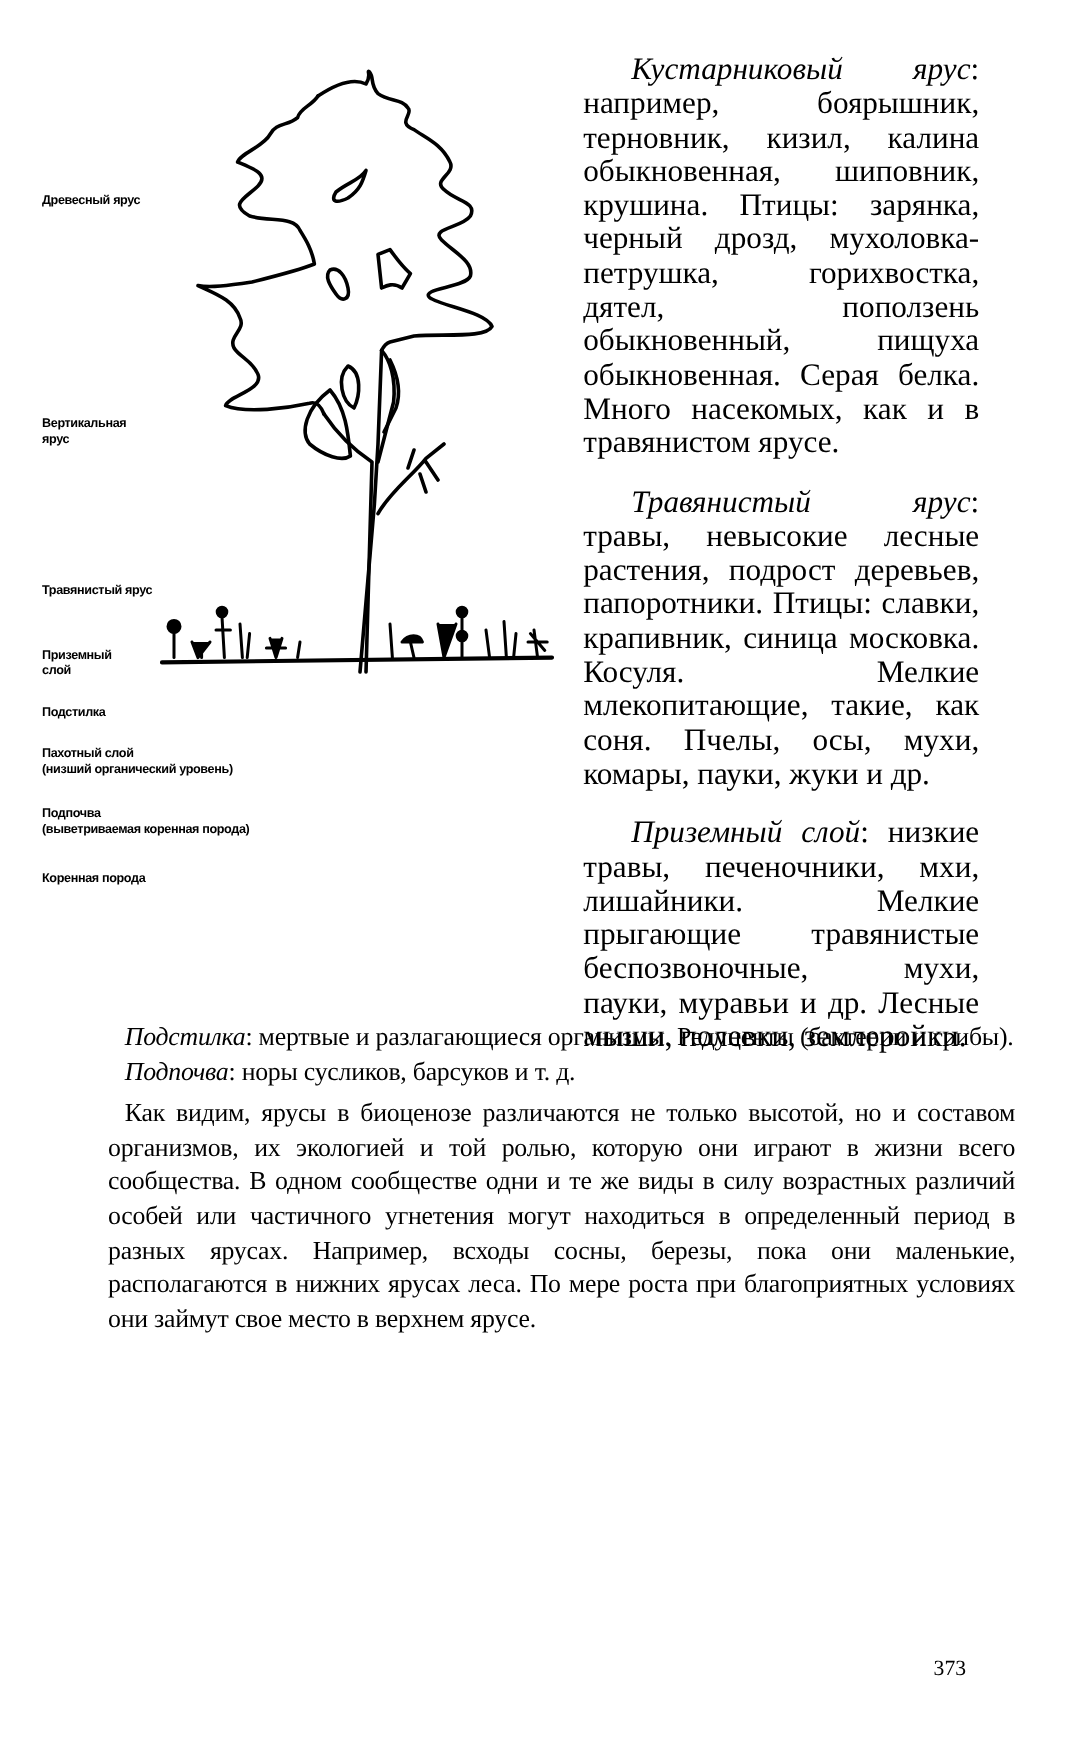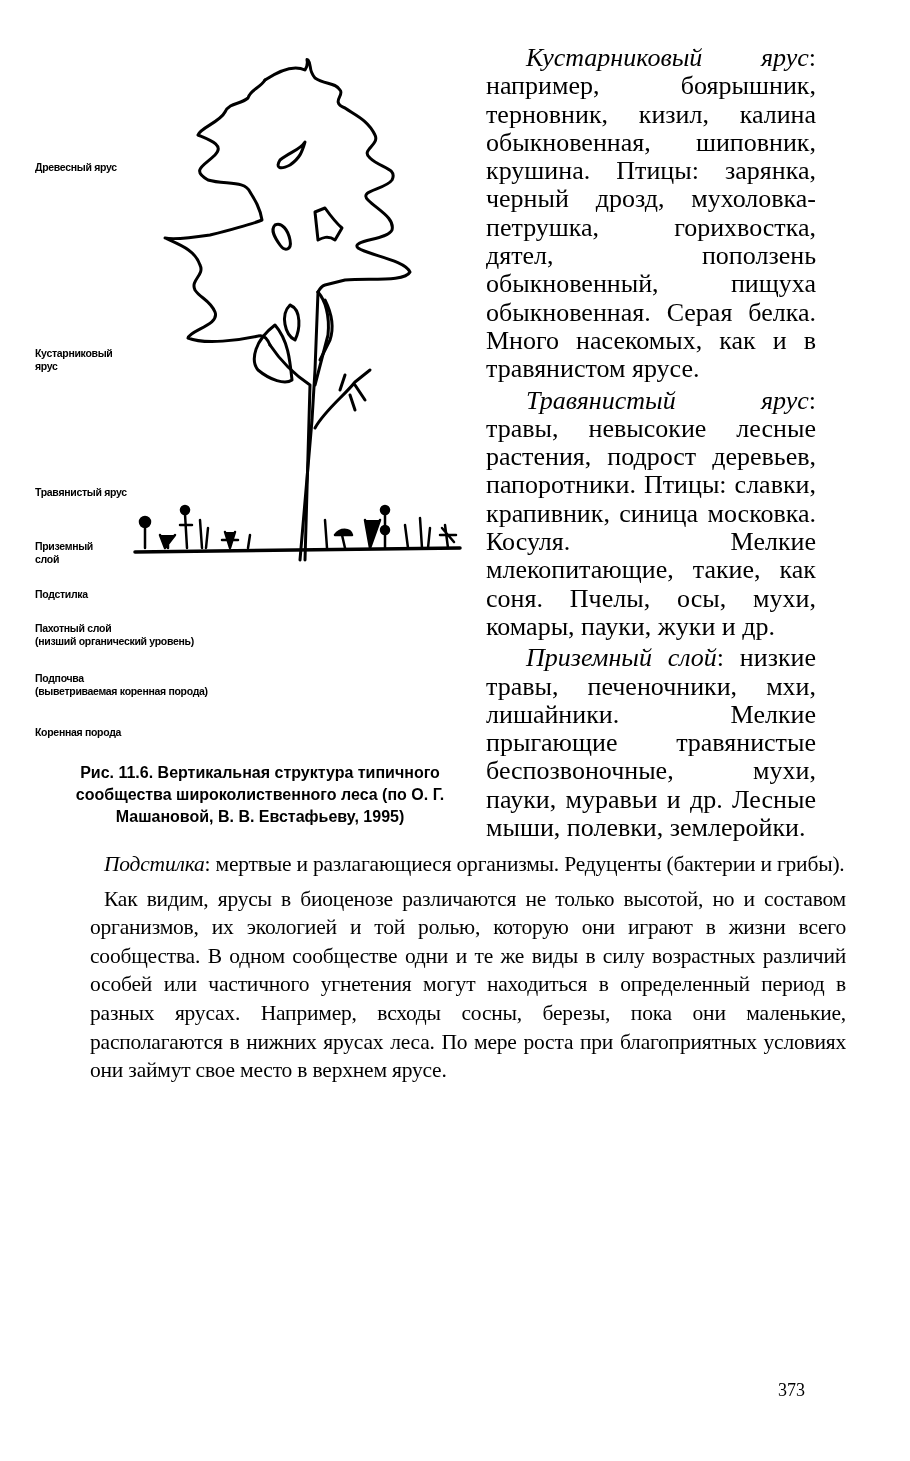--- a/index.html
+++ b/index.html
@@ -8,21 +8,21 @@
 
   
   .figure { position: absolute; left: 30px; top: 40px; width: 440px; height: 720px; }
   .tree-svg { position: absolute; left: 100px; top: 0; width: 340px; height: 530px; }
   .fig-label { position: absolute; left: 5px; font-family: "Liberation Sans", sans-serif; font-weight: bold; font-size: 10.5px; line-height: 13px; letter-spacing: -0.3px; color: #000; }
   .caption { position: absolute; left: 40px; top: 722px; width: 380px; text-align: center; font-family: "Liberation Sans", sans-serif; font-weight: bold; font-size: 16px; line-height: 22px; }
 
   
   .right-col { position: absolute; left: 486px; top: 44px; width: 330px; font-family: "Liberation Serif", serif; font-size: 26px; line-height: 28.3px; text-align: justify; }
   .right-col p { margin: 0; text-indent: 40px; }
-  .right-col p + p { margin-top: 3px; }
+  .right-col p + p { margin-top: 21px; }
 
   
   .full { position: absolute; left: 62px; top: 850px; width: 756px; font-family: "Liberation Serif", serif; font-size: 21.5px; line-height: 28.6px; text-align: justify; letter-spacing: -0.2px; margin-left: 28px; }
   .full p { margin: 0; text-indent: 14px; }
   .full p.gap { margin-top: 6px; }
   .term { font-style: italic; }
 
   .page-number { position: absolute; left: 778px; top: 1380px; font-family: "Liberation Serif", serif; font-size: 18px; }
 </style>
 </head>
@@ -65,40 +65,40 @@
         <path d="M235 480 L240 508 L250 480"></path>
         <circle cx="255" cy="470" r="4"></circle>
           <circle cx="255" cy="490" r="4"></circle>
           <path d="M255 474 L255 508"></path>
         <path d="M275 485 L278 508 M290 478 L292 508 M300 488 L298 508"></path>
         <path d="M315 485 L318 508 M310 495 L326 495 M312 488 L324 502"></path>
       </g>
     </svg>
 
     <div class="fig-label" style="top:121px">Древесный ярус</div>
-    <div class="fig-label" style="top:307px; white-space:pre-line">Кустарниковый
+    <div class="fig-label" style="top:307px; white-space:pre-line">Вертикальная
 ярус</div>
     <div class="fig-label" style="top:446px">Травянистый ярус</div>
     <div class="fig-label" style="top:500px; white-space:pre-line">Приземный
 слой</div>
     <div class="fig-label" style="top:548px">Подстилка</div>
     <div class="fig-label" style="top:582px; white-space:pre-line">Пахотный слой
 (низший органический уровень)</div>
     <div class="fig-label" style="top:632px; white-space:pre-line">Подпочва
 (выветриваемая коренная порода)</div>
     <div class="fig-label" style="top:686px">Коренная порода</div>
 
-    <div class="caption">Рис. 11.6. Вертикальная структура типичного сообщества широколиственного леса (по О. Г. Машановой, В. В. Евстафьеву, 1995)</div>
   </div>
 
   <div class="right-col">
     <p><span class="term">Кустарниковый ярус</span><span>: например, боярышник, терновник, кизил, калина обыкновенная, шиповник, крушина. Птицы: зарянка, черный дрозд, мухоловка-петрушка, горихвостка, дятел, поползень обыкновенный, пищуха обыкновенная. Серая белка. Много насекомых, как и в травянистом ярусе.</span></p>
     <p><span class="term">Травянистый ярус</span><span>: травы, невысокие лесные растения, подрост деревьев, папоротники. Птицы: славки, крапивник, синица московка. Косуля. Мелкие млекопитающие, такие, как соня. Пчелы, осы, мухи, комары, пауки, жуки и др.</span></p>
     <p><span class="term">Приземный слой</span><span>: низкие травы, печеночники, мхи, лишайники. Мелкие прыгающие травянистые беспозвоночные, мухи, пауки, муравьи и др. Лесные мыши, полевки, землеройки.</span></p>
   </div>
 
   <div class="full">
     <p><span class="term">Подстилка</span><span>: мертвые и разлагающиеся организмы. Редуценты (бактерии и грибы).</span></p>
+    <p><span class="term">Подпочва</span><span>: норы сусликов, барсуков и т. д.</span></p>
     <p class="gap"><span>Как видим, ярусы в биоценозе различаются не только высотой, но и составом организмов, их экологией и той ролью, которую они играют в жизни всего сообщества. В одном сообществе одни и те же виды в силу возрастных различий особей или частичного угнетения могут находиться в определенный период в разных ярусах. Например, всходы сосны, березы, пока они маленькие, располагаются в нижних ярусах леса. По мере роста при благоприятных условиях они займут свое место в верхнем ярусе.</span></p>
   </div>
 
   <div class="page-number">373</div>
 </div>
 
 </body></html>

